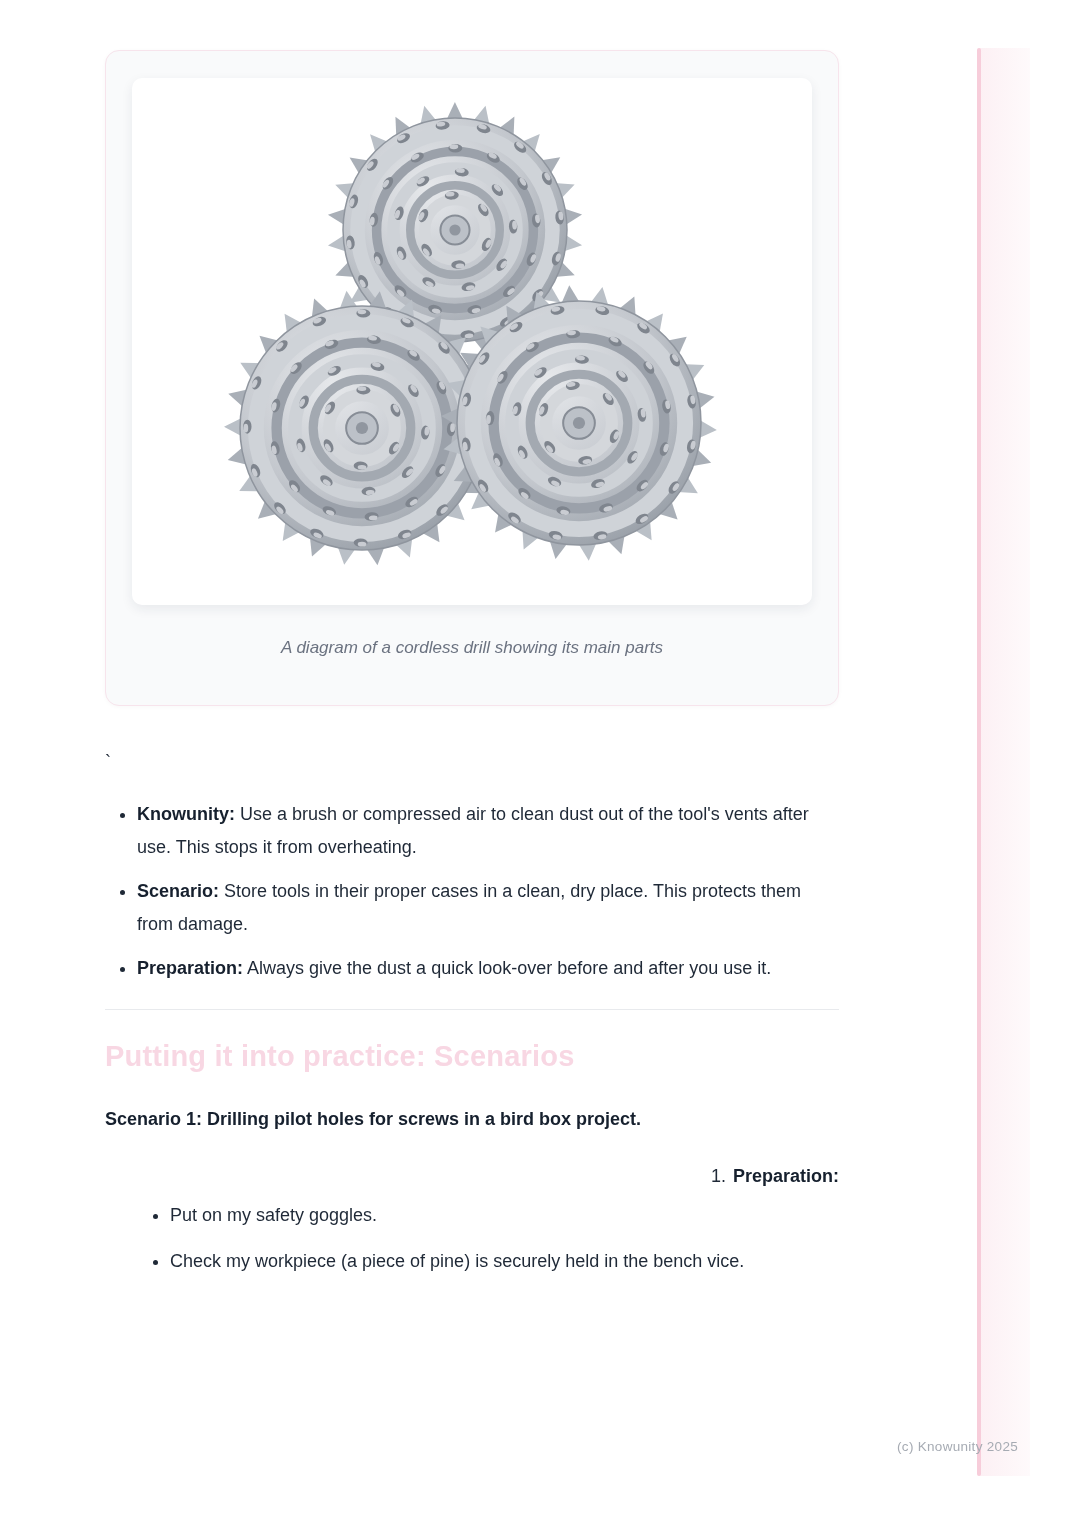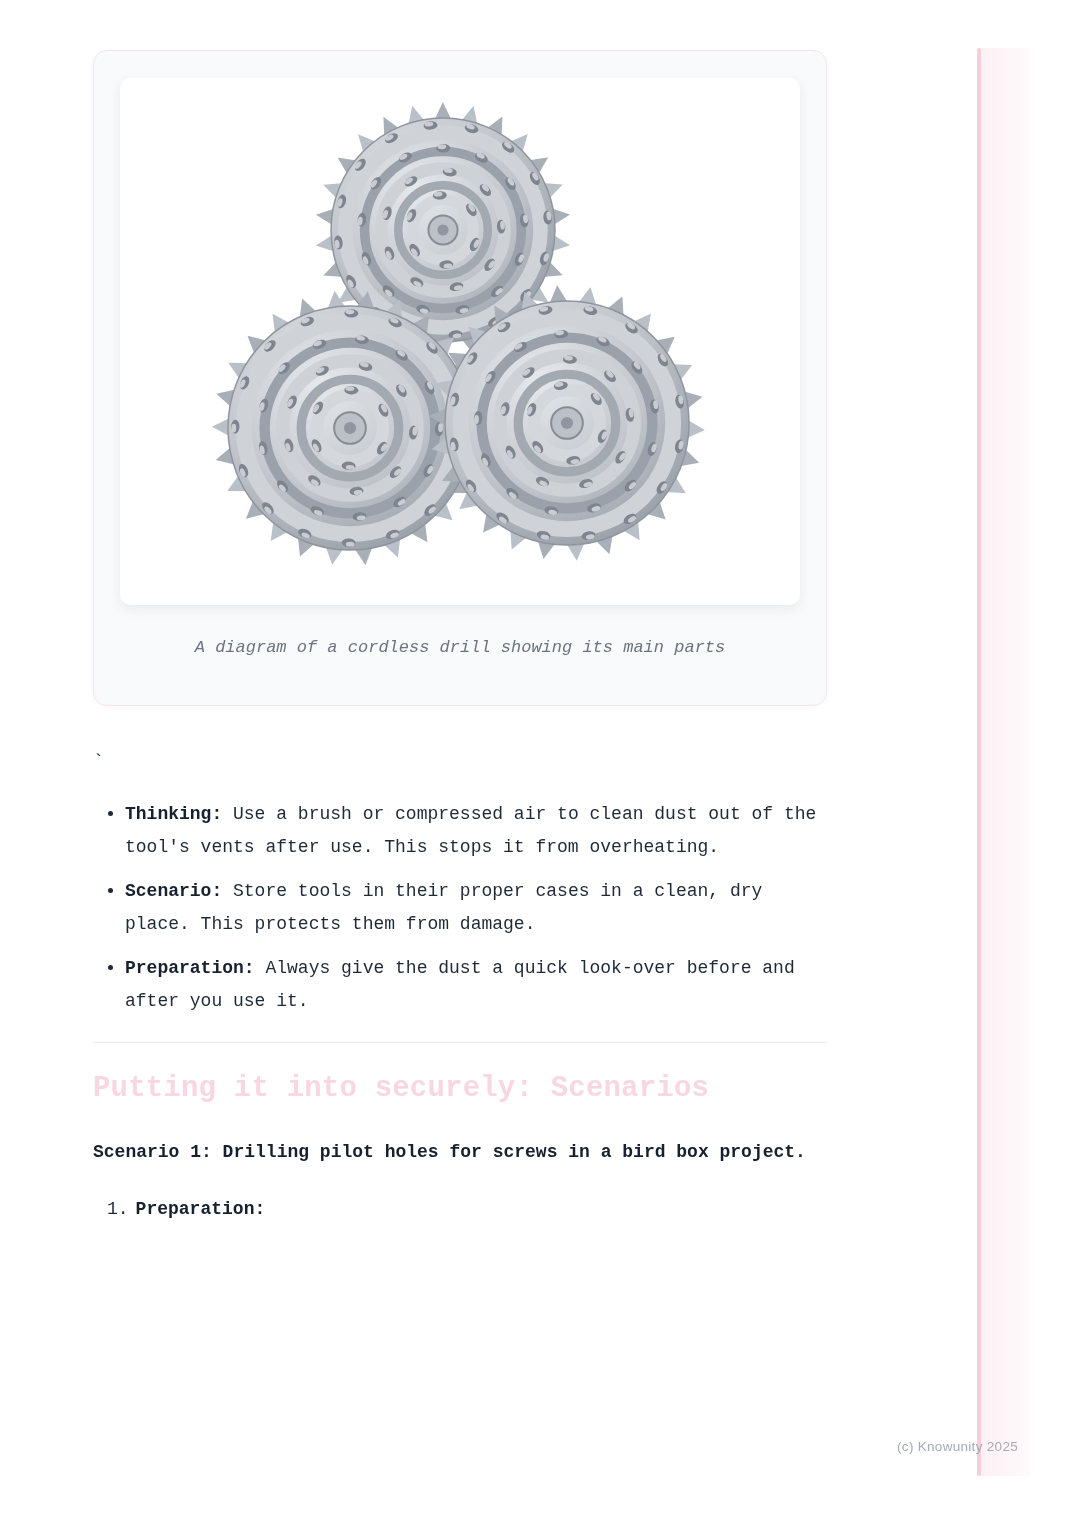--- a/index.html
+++ b/index.html
@@ -15,21 +15,21 @@
   *{box-sizing:border-box;}
   html,body{margin:0;padding:0;background:#ffffff;}
   body{font-family:"Liberation Sans", sans-serif;}
   .page{position:relative;width:1080px;height:1528px;background:#ffffff;overflow:hidden;}
 
   .accent-wash{position:absolute;left:979px;top:48px;width:51px;height:1428px;
     background:linear-gradient(to right, rgba(247,205,218,0.30), rgba(247,205,218,0.10));z-index:0;}
   .accent-line{position:absolute;left:977px;top:48px;width:4px;height:1428px;
     background:var(--accent-pink);border-radius:2px;z-index:1;}
 
-  .content{position:absolute;left:93px;top:0;width:734px;z-index:1;font-family:Liberation Mono, monospace;}
+  .content{position:absolute;left:105px;top:0;width:734px;z-index:1;}
 
   figure.card{margin:50px 0 0;width:734px;height:656px;background:var(--card-bg);
     border:1px solid var(--card-border);border-radius:14px;box-shadow:0 1px 4px rgba(0,0,0,0.03);}
   .img-frame{width:680px;height:527px;margin:27px auto 0;background:#ffffff;border-radius:10px;
     box-shadow:0 4px 12px rgba(30,40,60,0.08);overflow:hidden;}
   .img-frame svg{width:100%;height:100%;display:block;}
   figcaption{margin-top:31px;text-align:center;font-style:italic;font-size:17px;
     color:var(--caption-gray);line-height:24px;}
 
   .backtick{margin:42px 0 0;font-size:18px;line-height:28px;color:var(--text-dark);}
@@ -41,21 +41,21 @@
   li strong, .step strong{font-weight:700;color:#16202e;}
 
   hr.divider{margin:24px 0 0;border:none;border-top:1px solid var(--divider-gray);height:0;}
 
   h2.pink{margin:26px 0 0;font-size:29px;line-height:40px;font-weight:800;
     color:var(--heading-pink);letter-spacing:0.2px;}
 
   p.body{margin:28px 0 0;font-size:18px;line-height:30px;color:var(--text-dark);}
   p.bold{font-weight:700;color:#16202e;}
 
-  .step{margin:26px 0 0;padding-left:14px;font-size:18px;line-height:33px;color:var(--text-dark);}
+  .step{margin:26px 0 0;padding-left:14px;font-size:18px;line-height:33px;color:var(--text-dark);text-align:right;}
   .step strong{margin-left:7px;}
 
   ul.sub{margin:6px 0 0;padding:0 0 0 65px;}
   ul.sub li{font-size:18px;line-height:33px;margin-bottom:13px;color:var(--text-dark);}
 
   .watermark{position:absolute;top:1439px;right:62px;font-size:13.5px;
     color:var(--watermark-gray);z-index:2;letter-spacing:0.3px;text-align:right;}
 </style>
 </head>
 <body>
@@ -451,34 +451,38 @@
             </g>
           </svg>
       </div>
       <figcaption>A diagram of a cordless drill showing its main parts</figcaption>
     </figure>
 
     <p class="backtick">`</p>
 
 
     <ul class="main">
-      <li><strong>Thinking:</strong><span> Use a brush or compressed air to clean dust out of the tool's vents after use. This stops it from overheating.</span></li>
+      <li><strong>Knowunity:</strong><span> Use a brush or compressed air to clean dust out of the tool's vents after use. This stops it from overheating.</span></li>
       <li><strong>Scenario:</strong><span> Store tools in their proper cases in a clean, dry place. This protects them from damage.</span></li>
       <li><strong>Preparation:</strong><span> Always give the dust a quick look-over before and after you use it.</span></li>
     </ul>
 
     <hr class="divider">
 
-    <h2 class="pink">Putting it into securely: Scenarios</h2>
+    <h2 class="pink">Putting it into practice: Scenarios</h2>
 
 
     <p class="body bold">Scenario 1: Drilling pilot holes for screws in a bird box project.</p>
 
     <div class="step">
       <span>1.</span><strong>Preparation:</strong>
     </div>
 
+    <ul class="sub">
+      <li>Put on my safety goggles.</li>
+      <li>Check my workpiece (a piece of pine) is securely held in the bench vice.</li>
+    </ul>
 
   </div>
 
   <div class="watermark">(c) Knowunity 2025</div>
 
 </div>
 
 </body></html>

